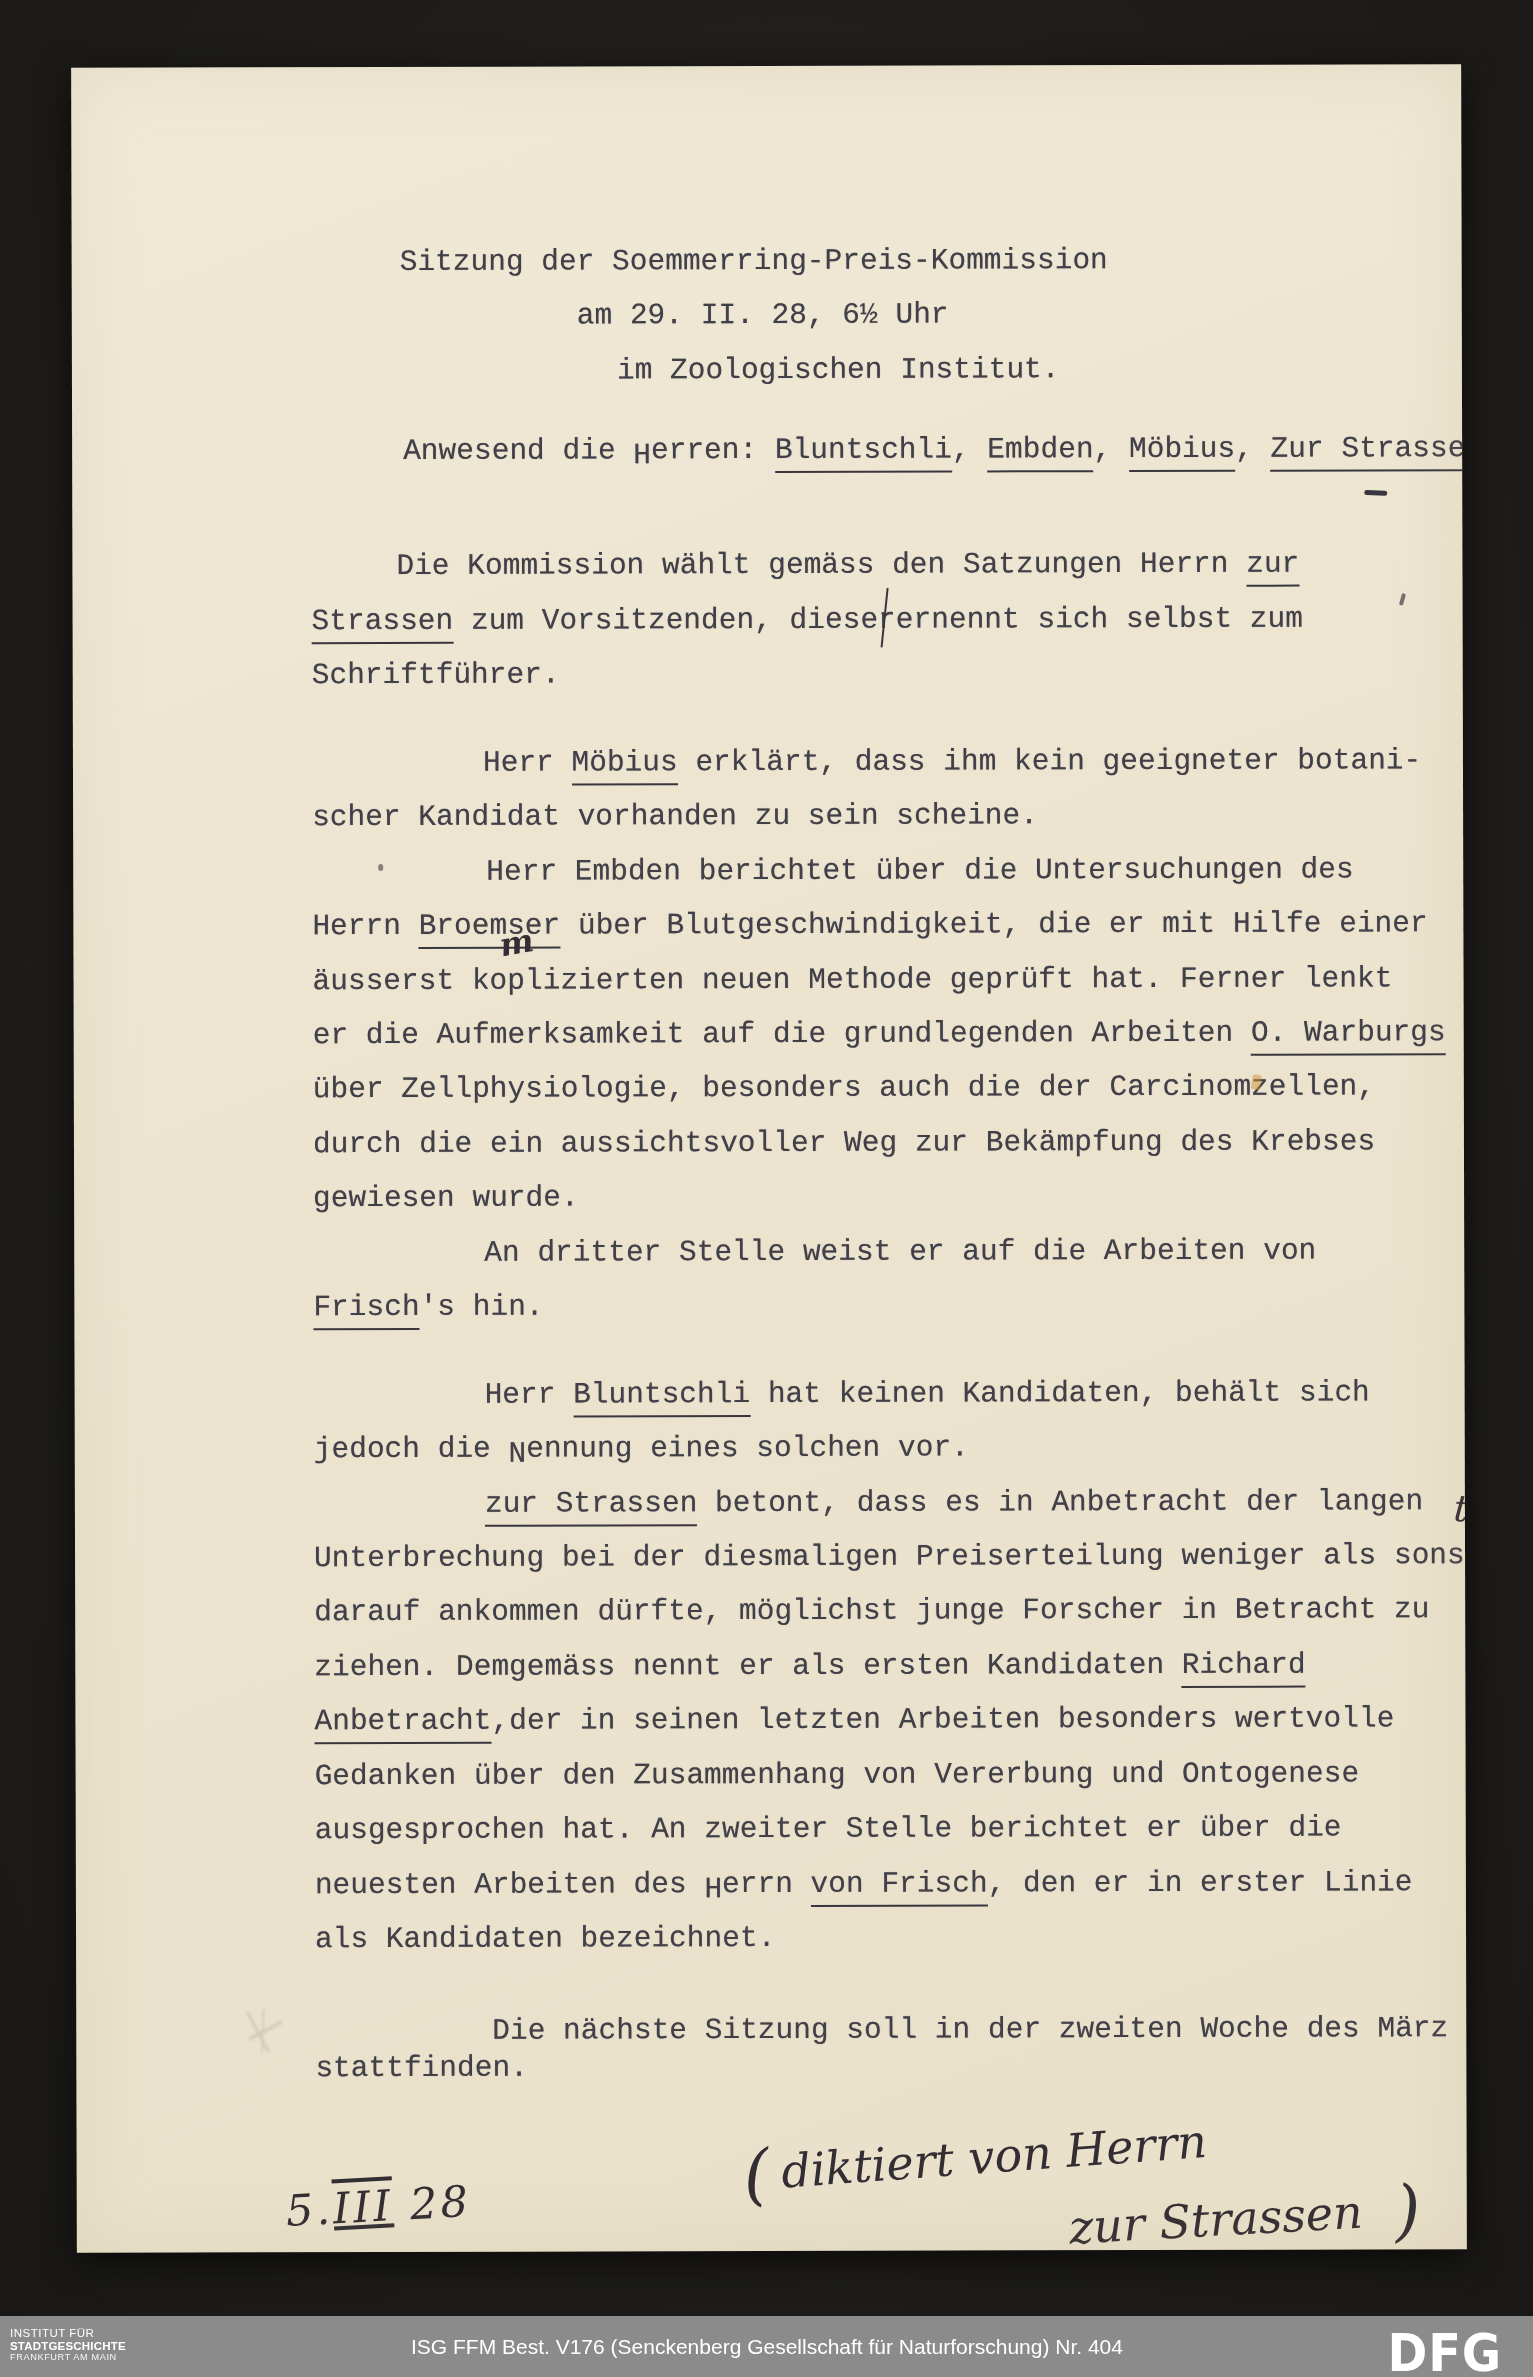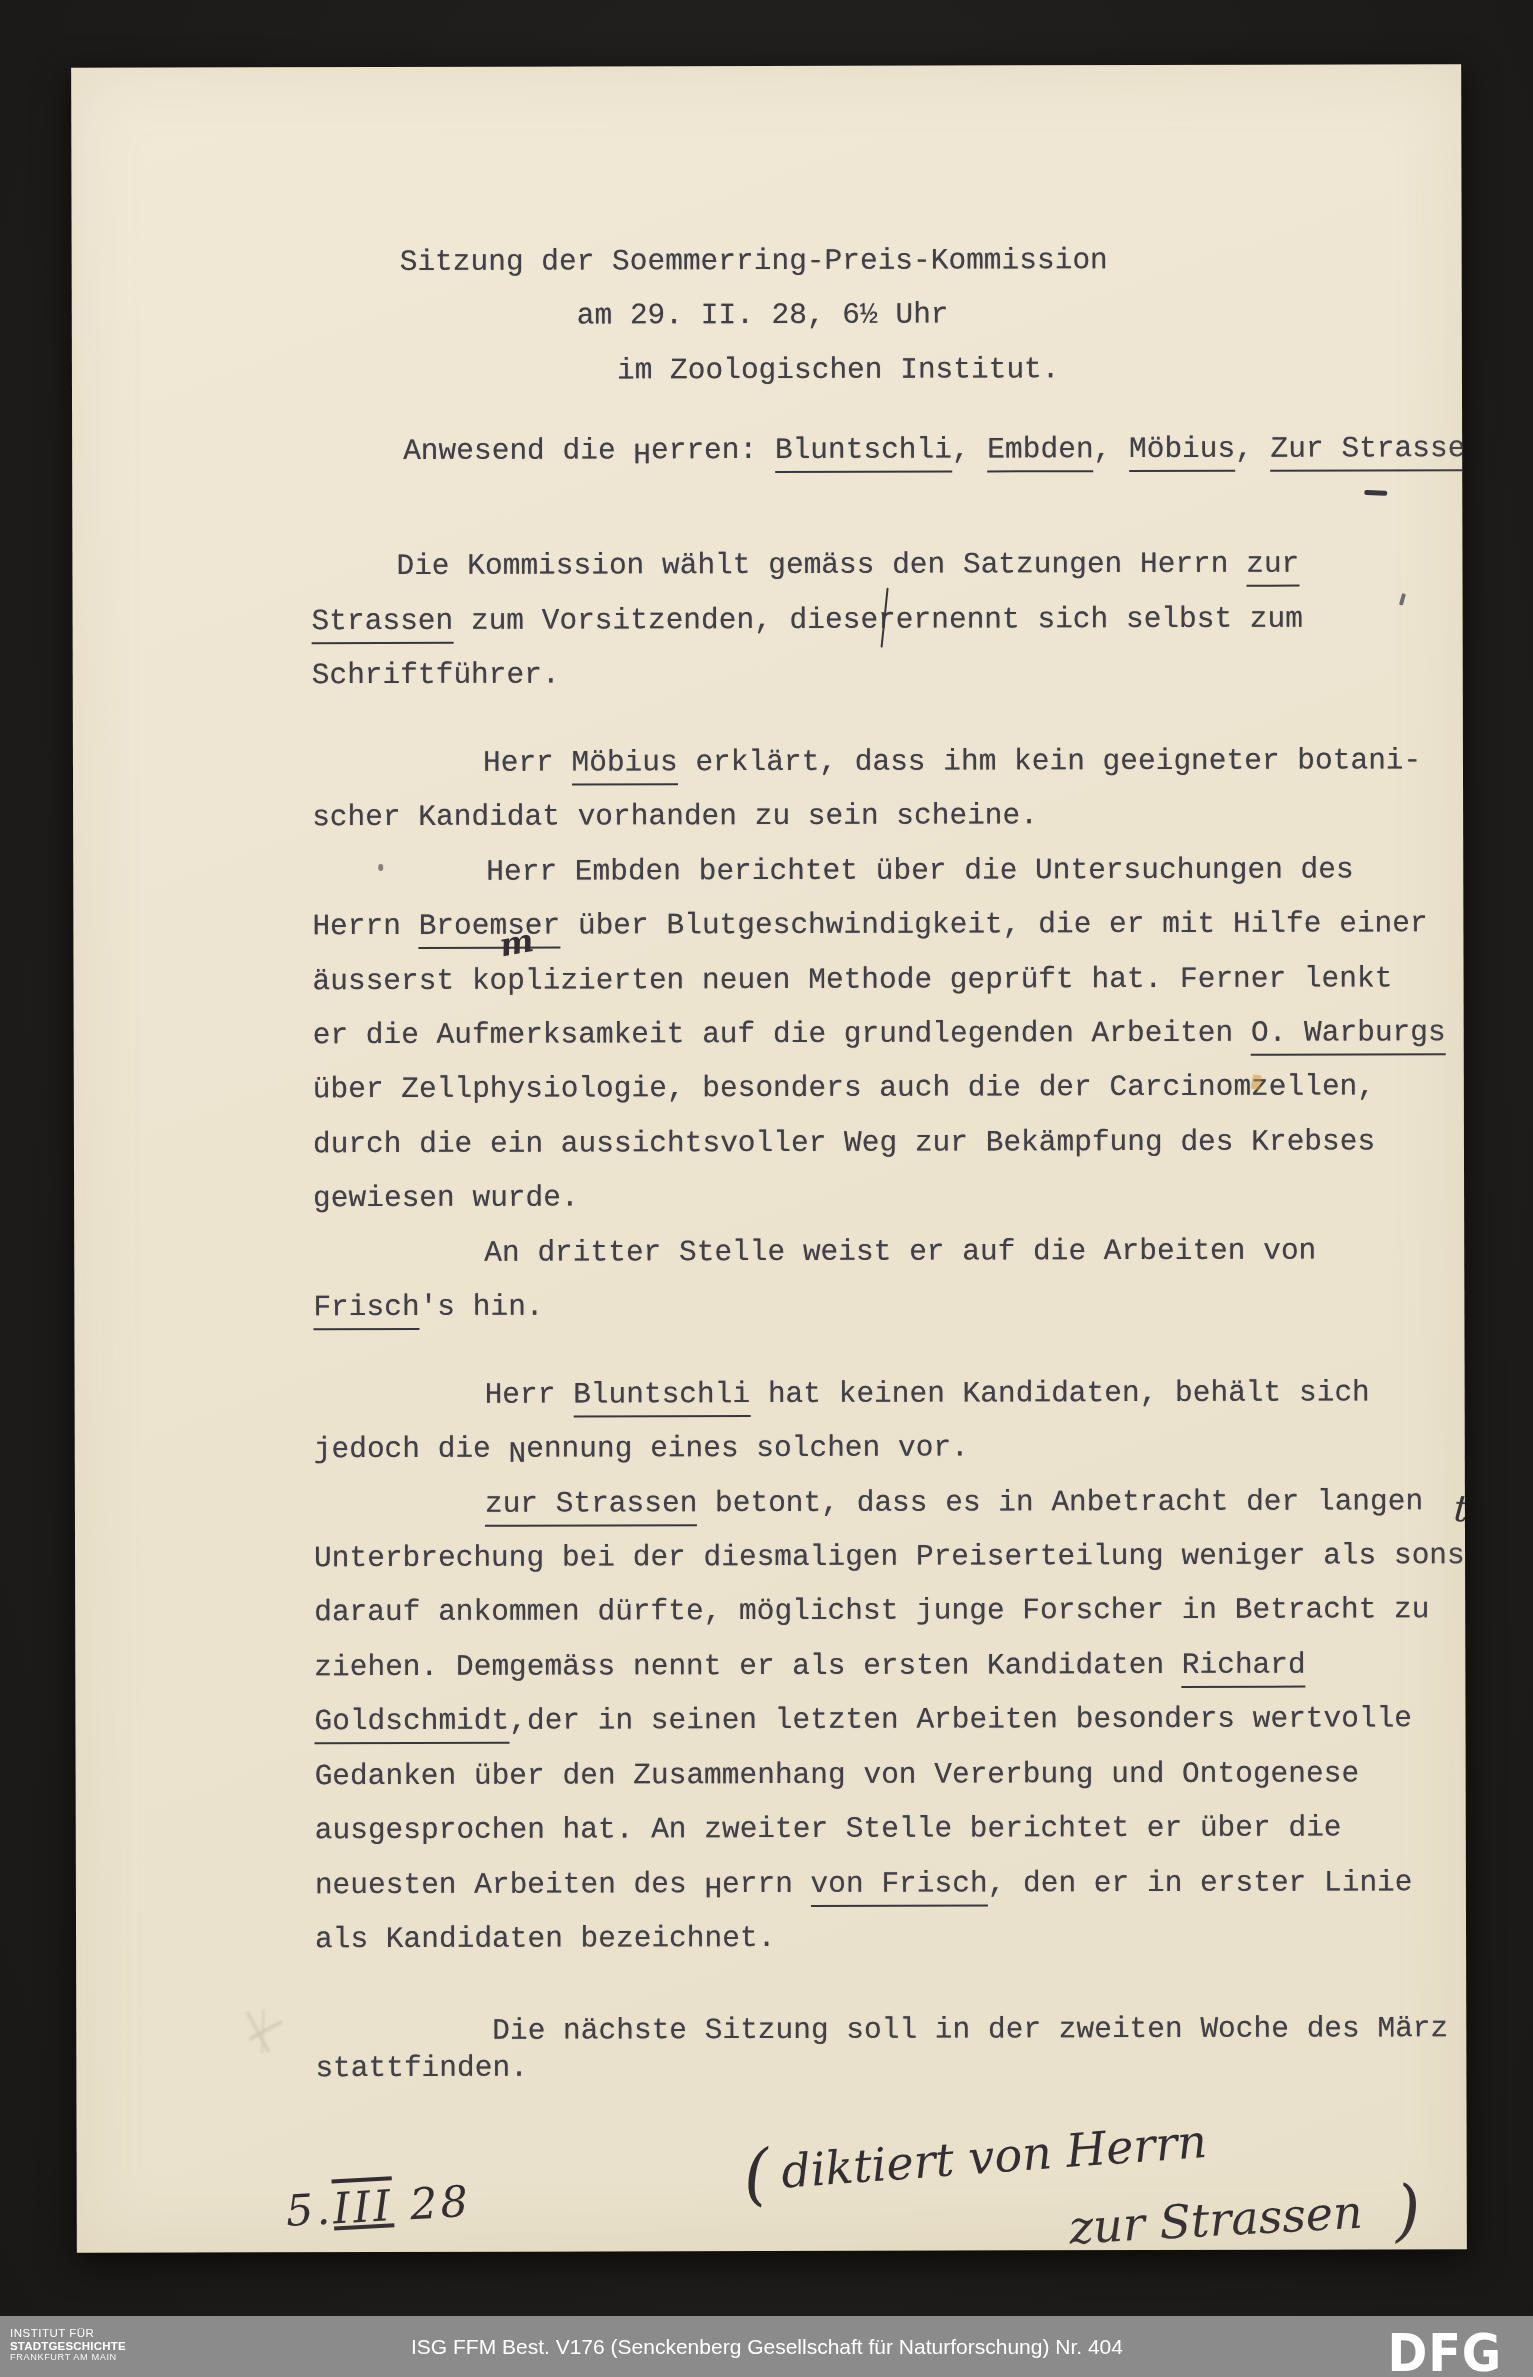--- a/index.html
+++ b/index.html
@@ -90,21 +90,21 @@
     <div class="tl" style="left:410px;top:1169px"><span>An dritter Stelle weist er auf die Arbeiten von</span></div>
     <div class="tl" style="left:239px;top:1223px"><span class="u">Frisch</span><span>'s hin.</span></div>
 
     <div class="tl" style="left:410px;top:1311px"><span>Herr </span><span class="u">Bluntschli</span><span> hat keinen Kandidaten, behält sich</span></div>
     <div class="tl" style="left:239px;top:1365px"><span>jedoch die </span><span class="low">N</span><span>ennung eines solchen vor.</span></div>
 
     <div class="tl" style="left:410px;top:1420px"><span class="u">zur Strassen</span><span> betont, dass es in Anbetracht der langen</span></div>
     <div class="tl" style="left:239px;top:1474px"><span>Unterbrechung bei der diesmaligen Preiserteilung weniger als sons</span></div>
     <div class="tl" style="left:239px;top:1528px"><span>darauf ankommen dürfte, möglichst junge Forscher in Betracht zu</span></div>
     <div class="tl" style="left:239px;top:1583px"><span>ziehen. Demgemäss nennt er als ersten Kandidaten </span><span class="u">Richard</span></div>
-    <div class="tl" style="left:239px;top:1637px"><span class="u">Goldschmidt</span><span>,der in seinen letzten Arbeiten besonders wertvolle</span></div>
+    <div class="tl" style="left:239px;top:1637px"><span class="u">Anbetracht</span><span>,der in seinen letzten Arbeiten besonders wertvolle</span></div>
     <div class="tl" style="left:239px;top:1692px"><span>Gedanken über den Zusammenhang von Vererbung und Ontogenese</span></div>
     <div class="tl" style="left:239px;top:1746px"><span>ausgesprochen hat. An zweiter Stelle berichtet er über die</span></div>
     <div class="tl" style="left:239px;top:1801px"><span>neuesten Arbeiten des </span><span class="low">H</span><span>errn </span><span class="u">von Frisch</span><span>, den er in erster Linie</span></div>
     <div class="tl" style="left:239px;top:1855px"><span>als Kandidaten bezeichnet.</span></div>
 
     <div class="tl" style="left:416px;top:1947px"><span>Die nächste Sitzung soll in der zweiten Woche des März</span></div>
     <div class="tl" style="left:239px;top:1984px"><span>stattfinden.</span></div>
 
     <div class="stroke"></div>
     <div class="hw hand-m">m</div>

